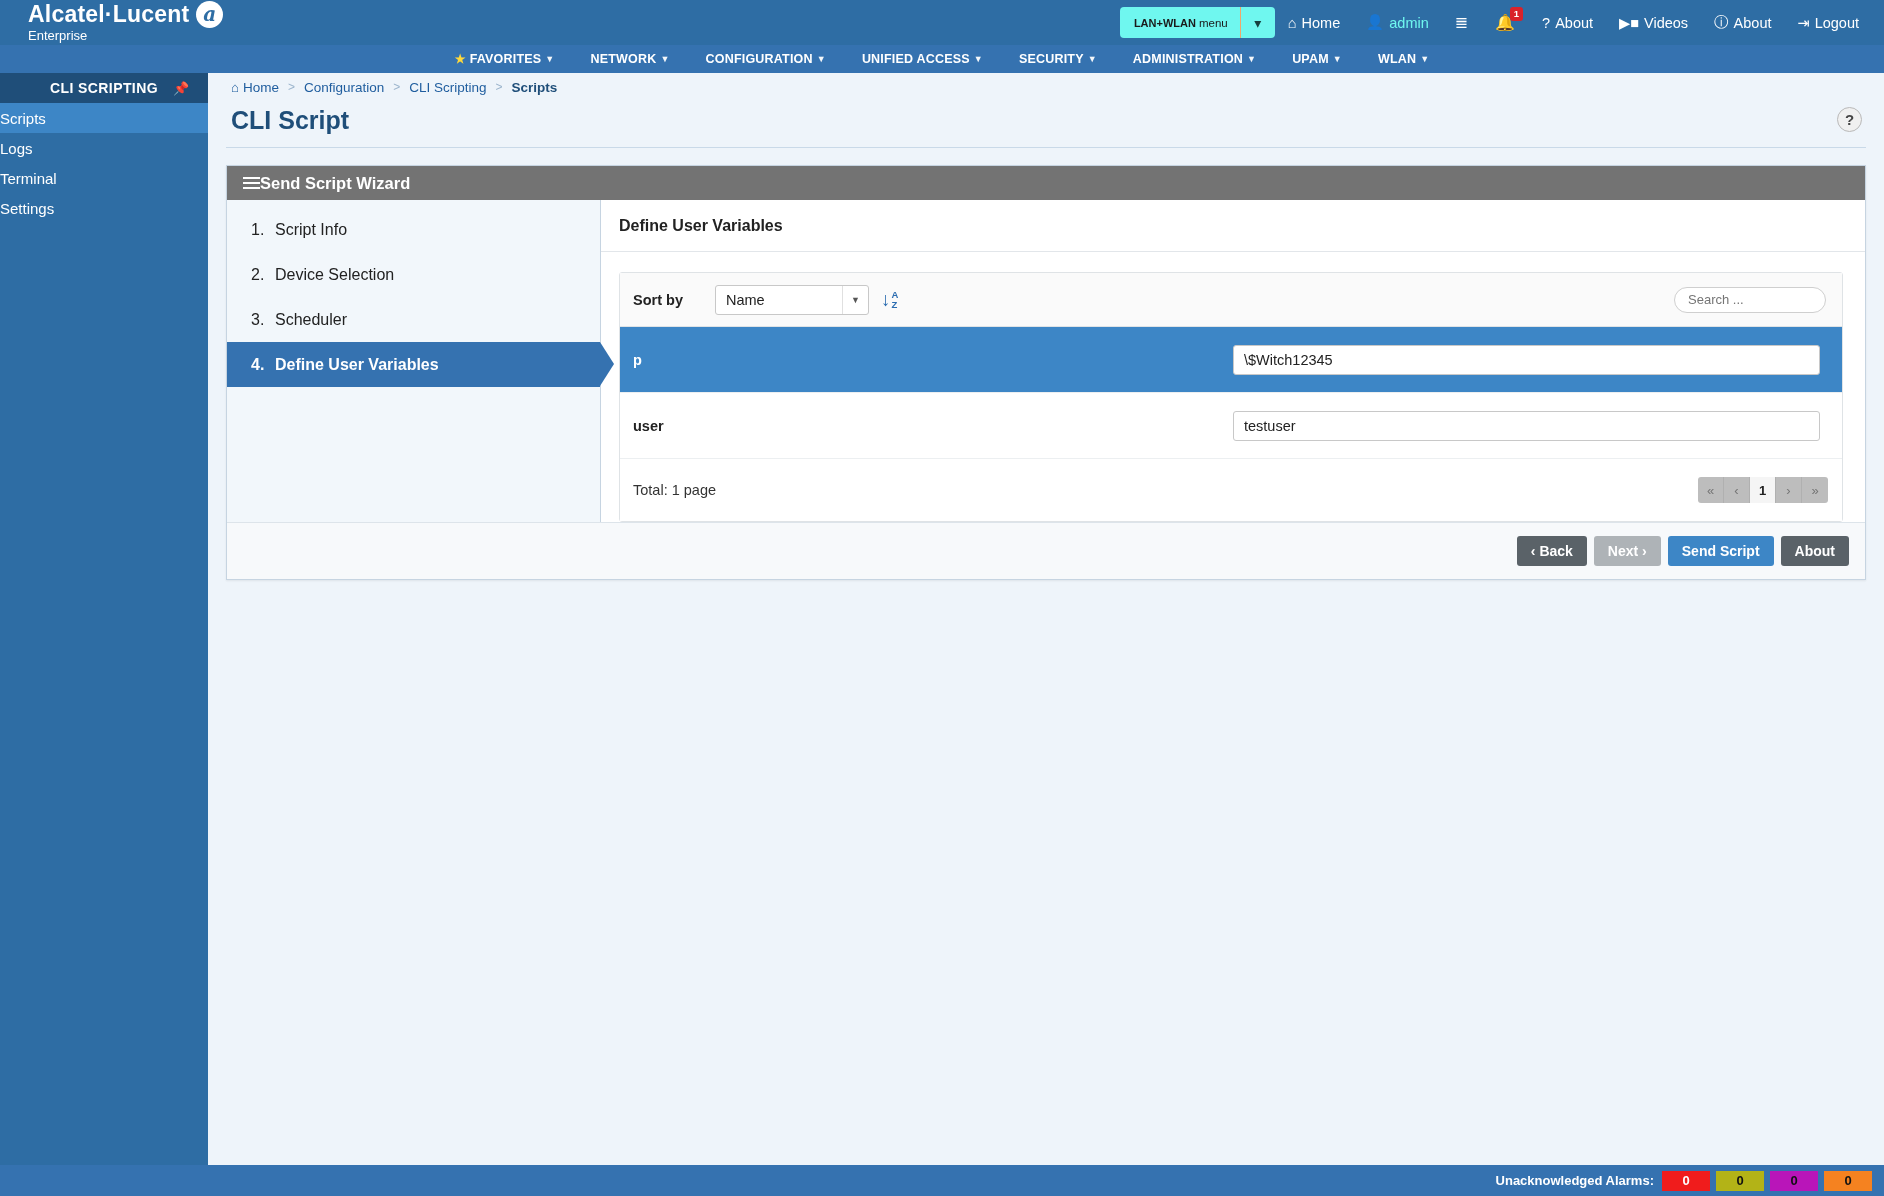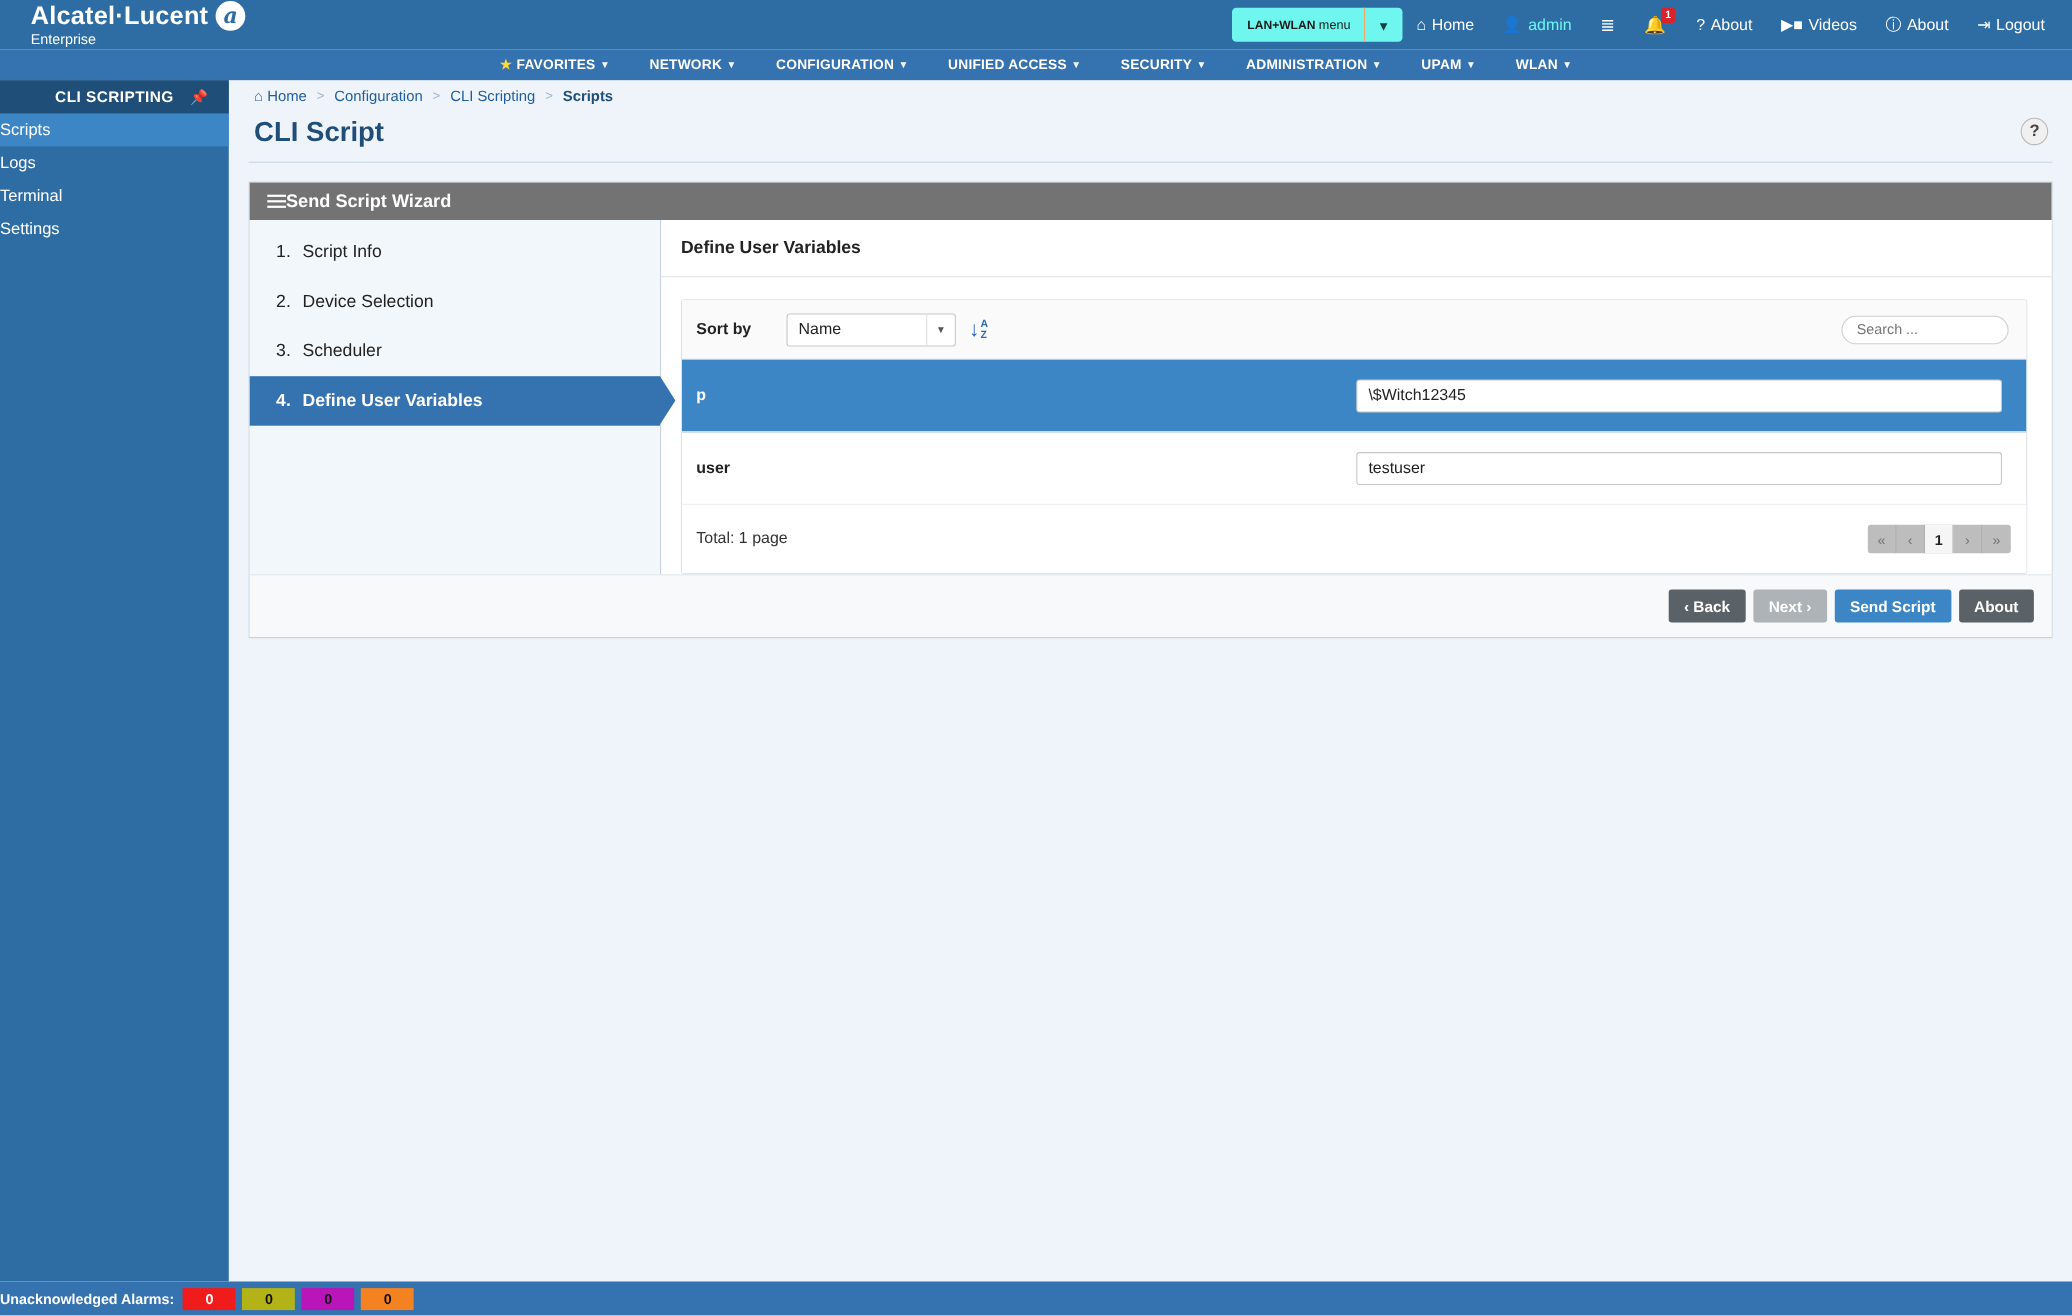--- a/index.html
+++ b/index.html
@@ -429,21 +429,21 @@
 
   
   .alarmbar {
     position: absolute;
     left: 0; bottom: 0;
     width: 1884px;
     height: 31px;
     background: #3572b0;
     display: flex;
     align-items: center;
-    justify-content: flex-start;
+    justify-content: flex-end;
     padding-right: 6px;
     gap: 0;
   }
   .alarm-label {
     color: #fff;
     font-size: 13px;
     font-weight: 700;
     margin-right: 8px;
   }
   .alarm-box {

